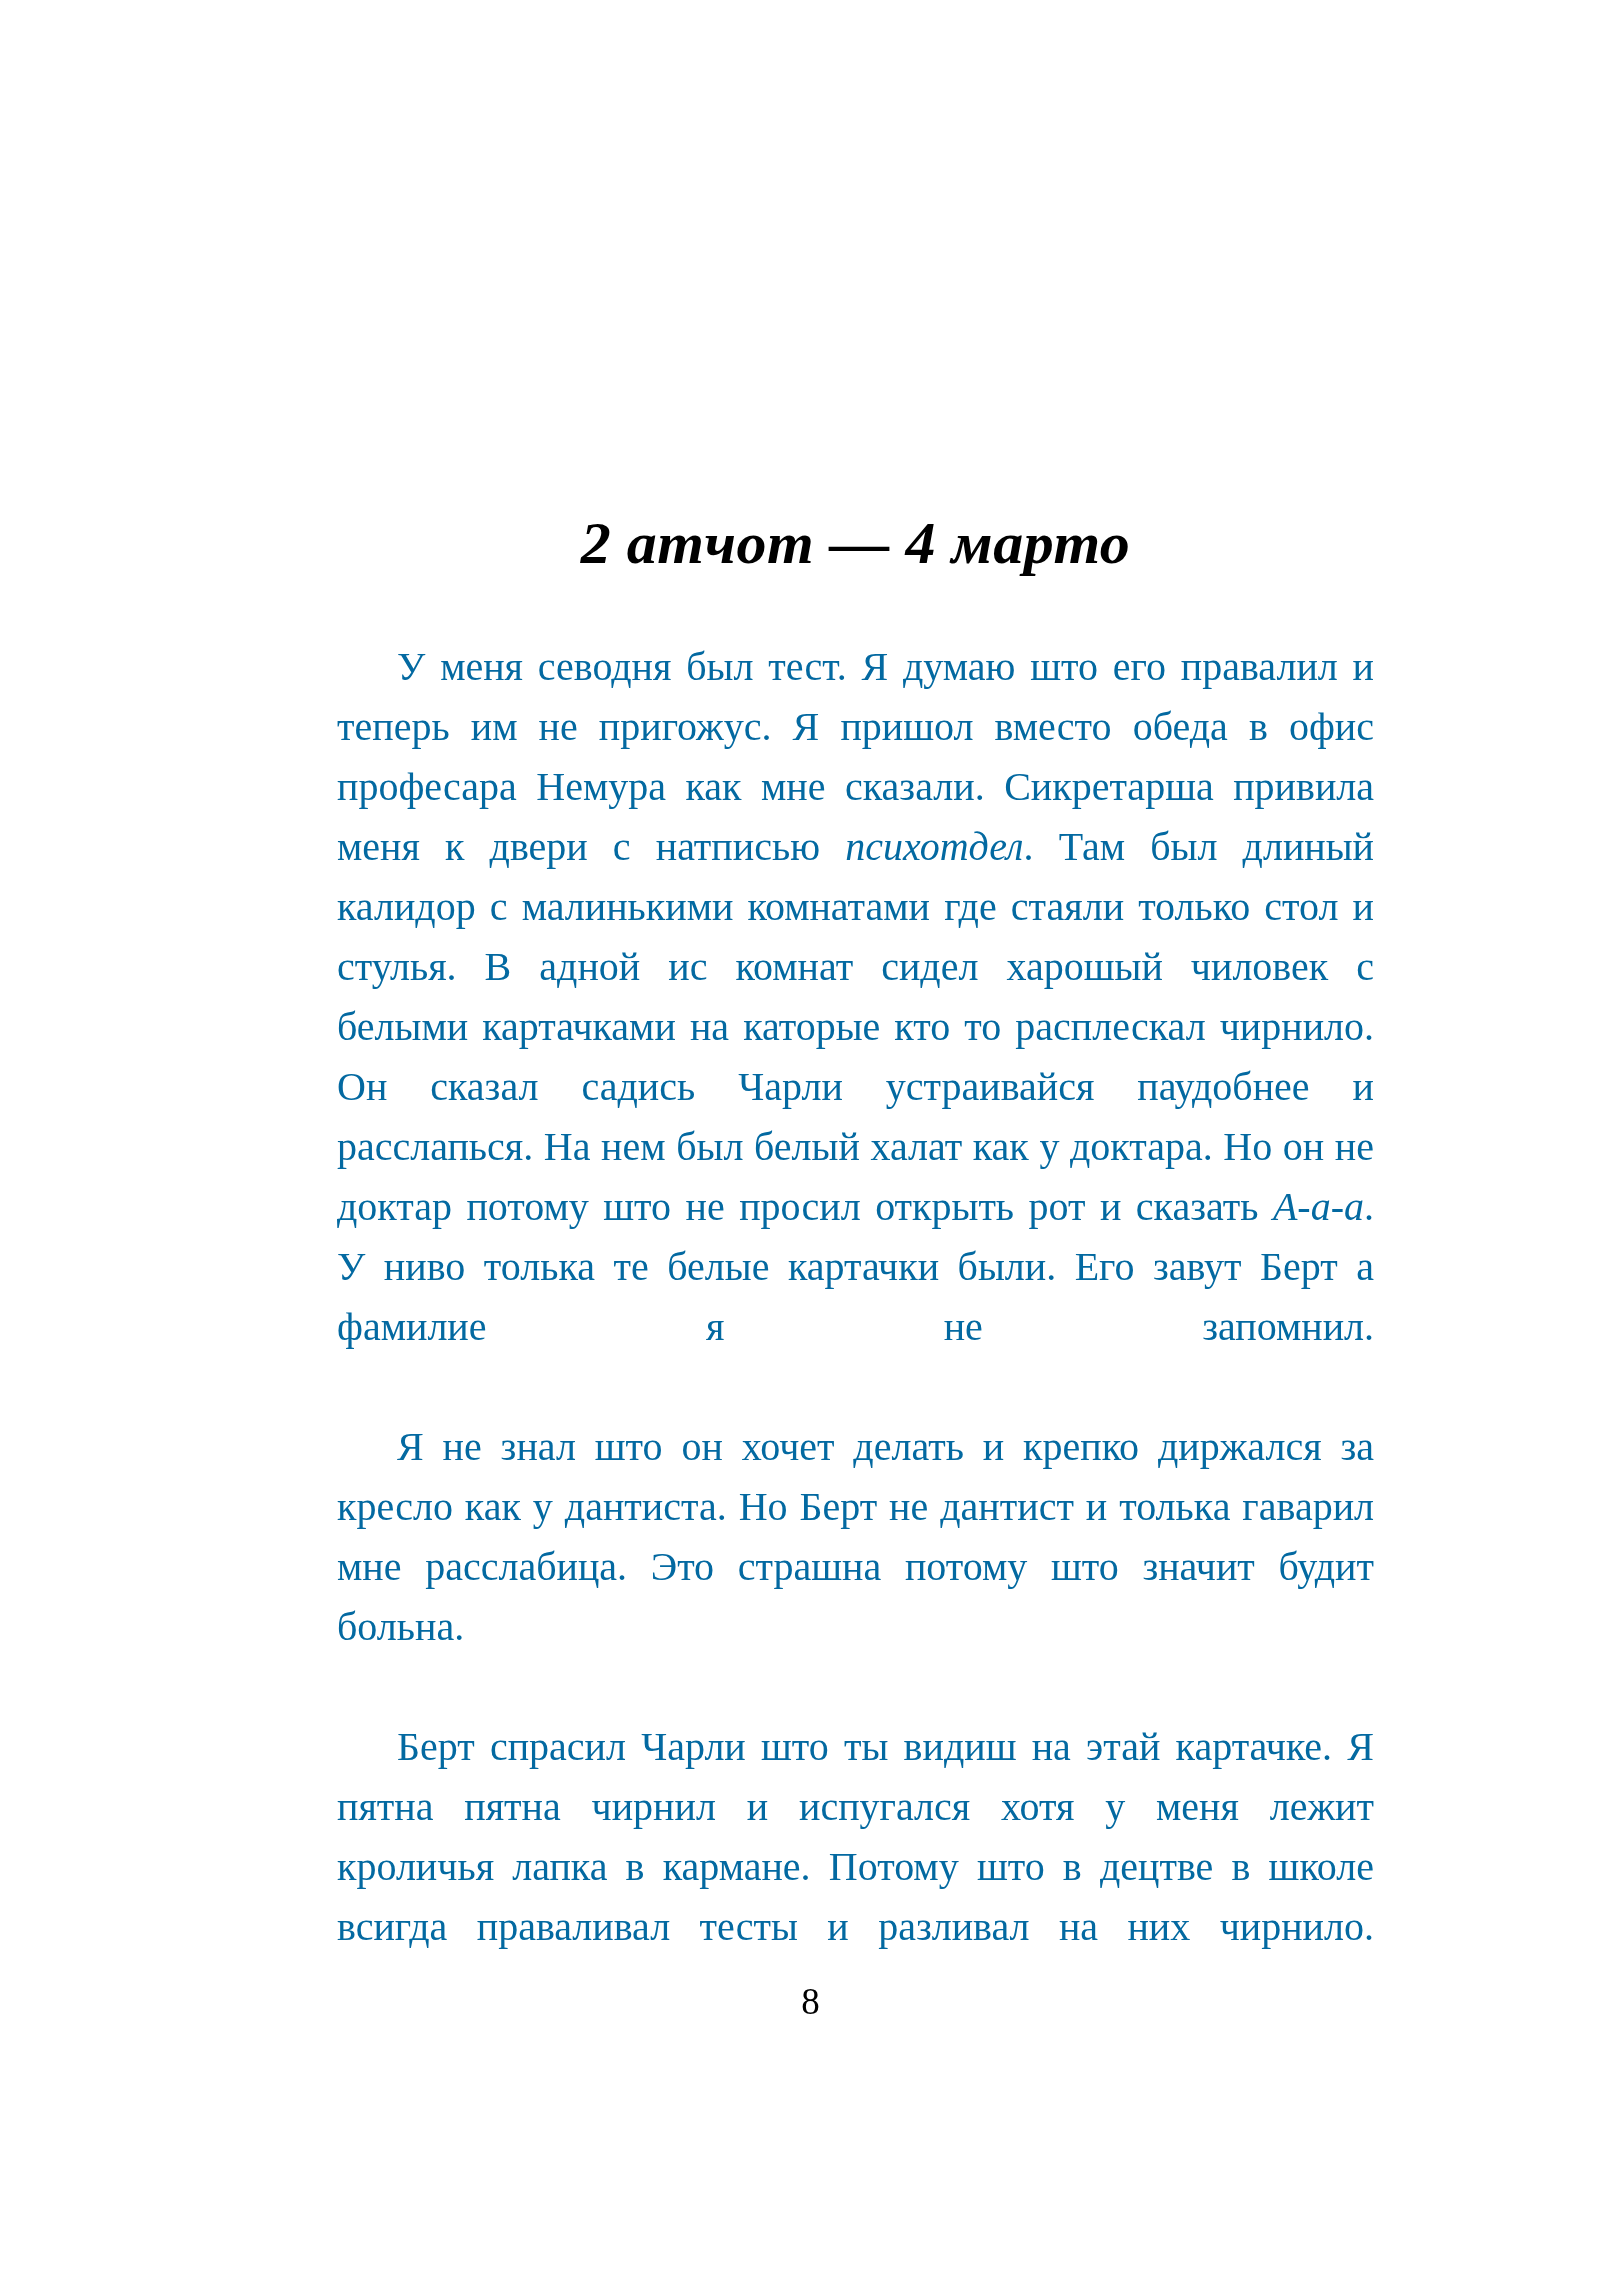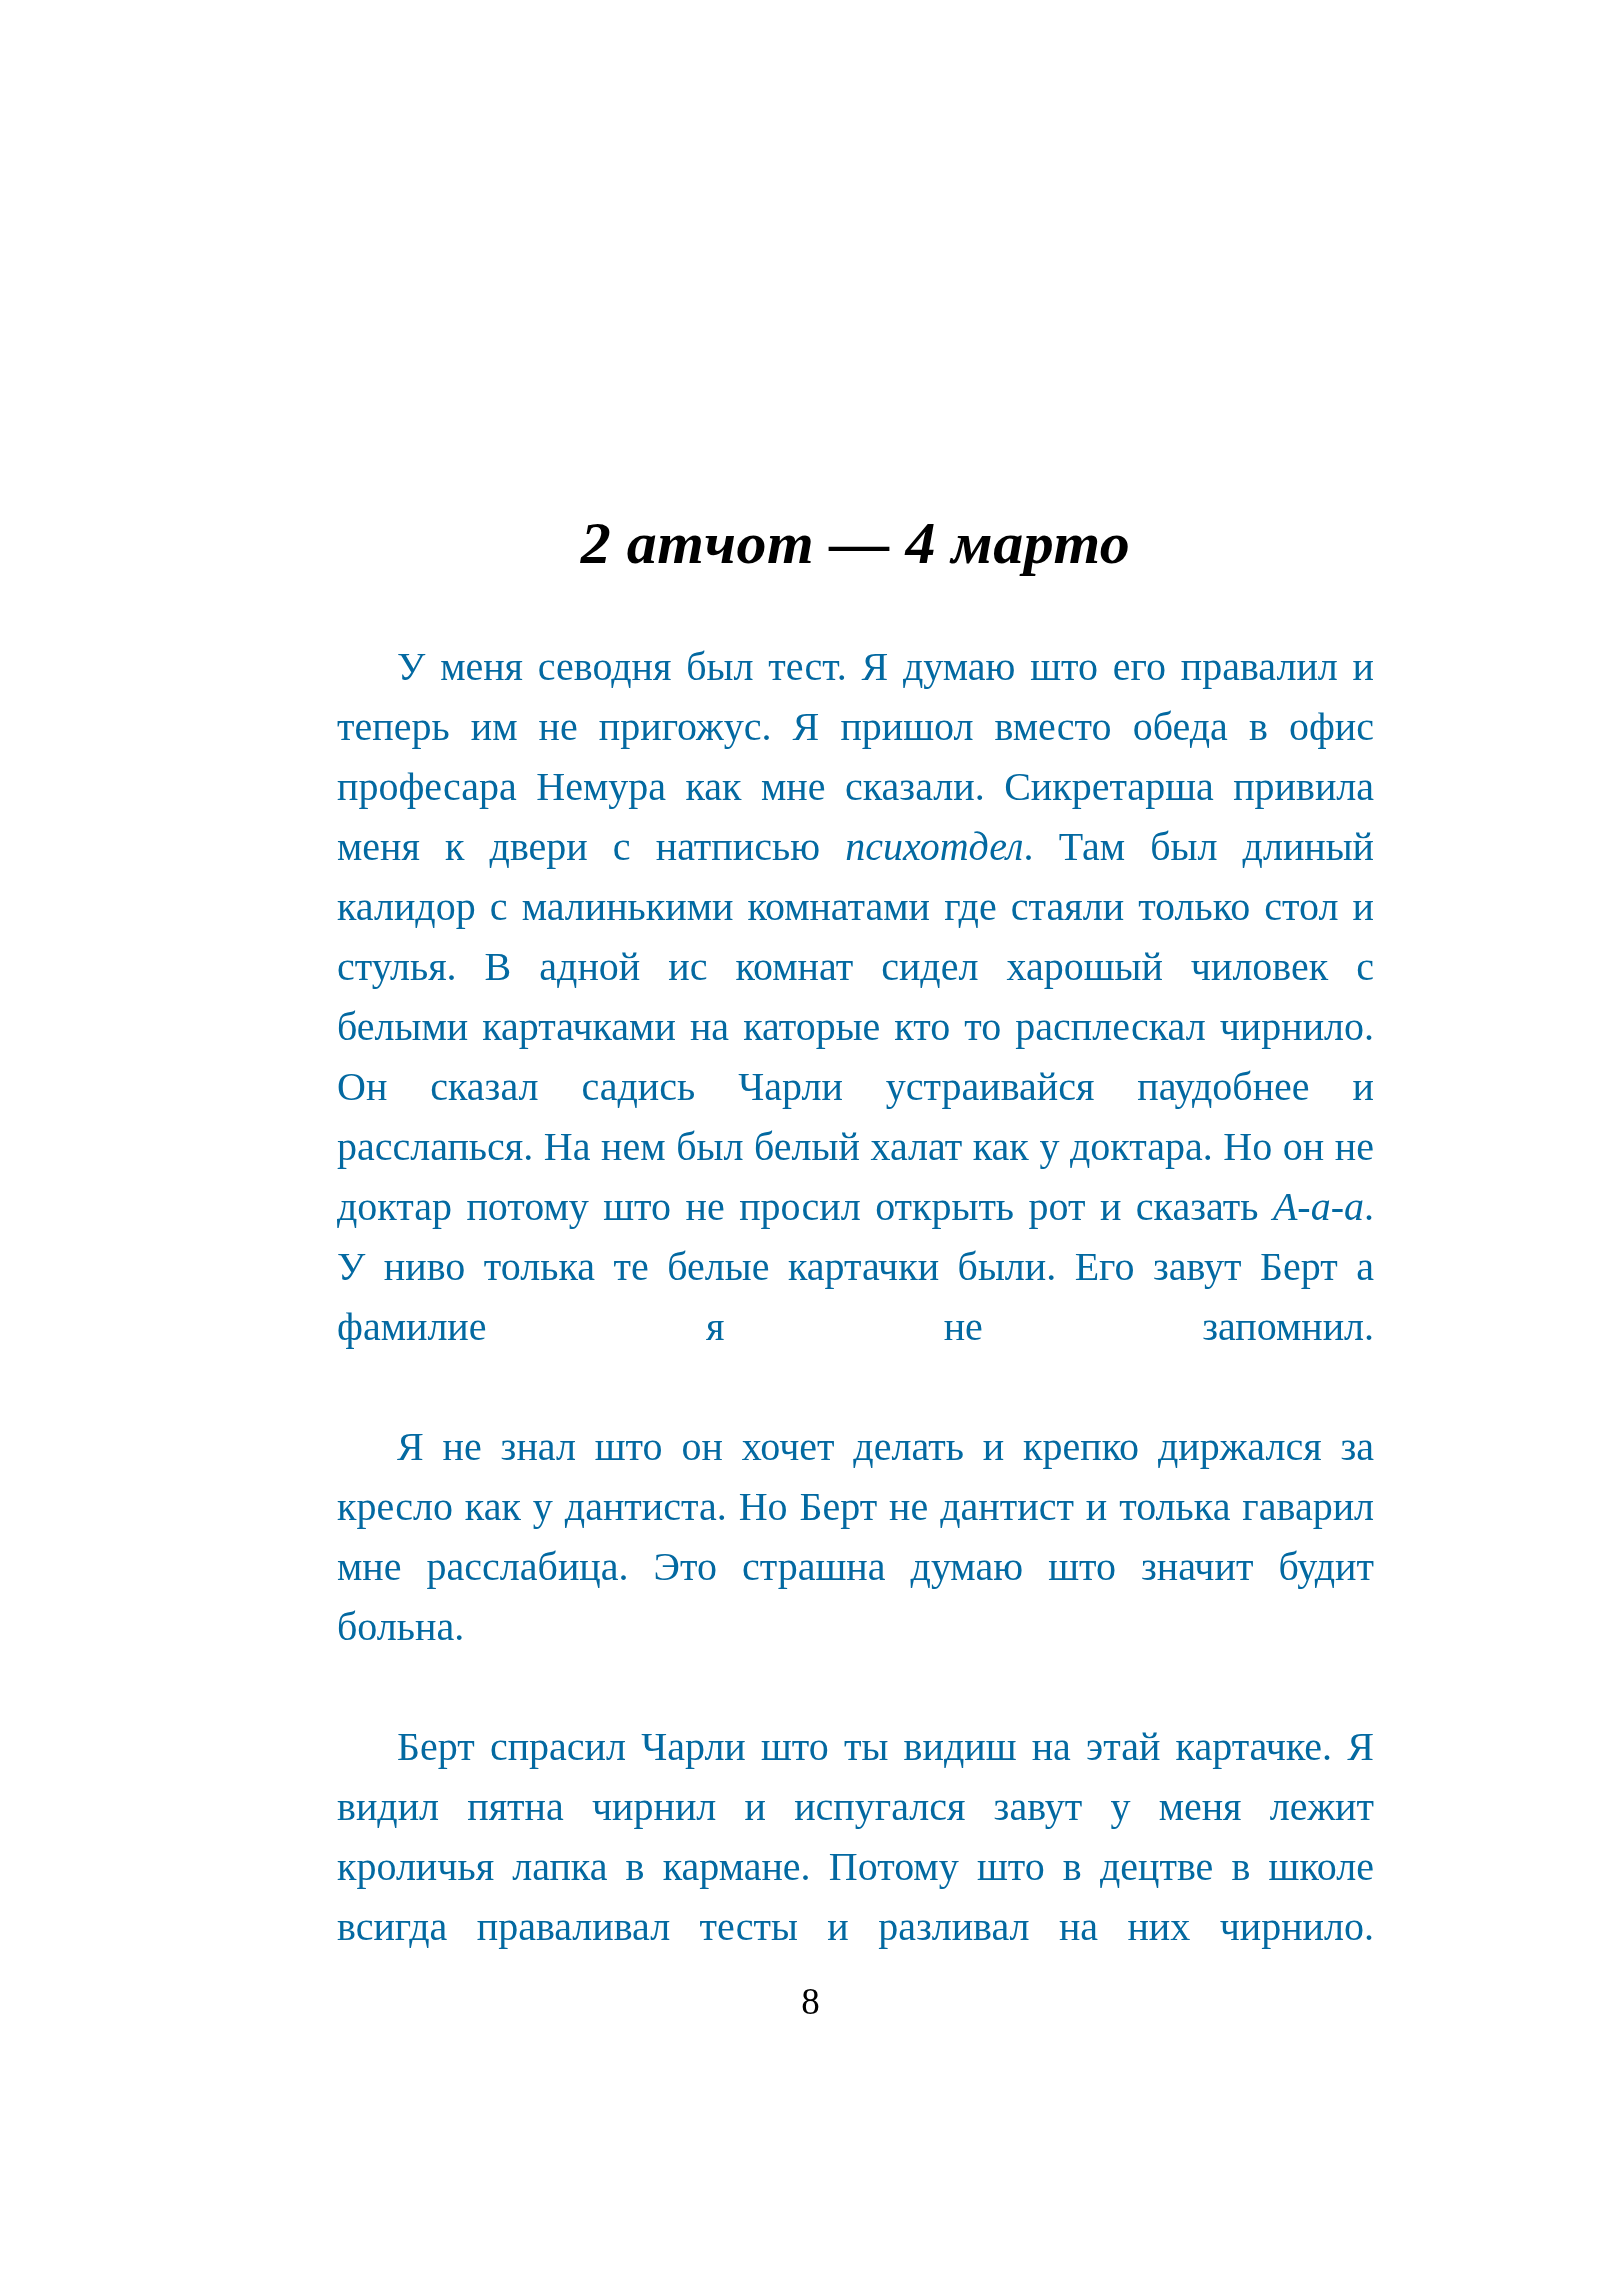--- a/index.html
+++ b/index.html
@@ -77,22 +77,22 @@
 <body>
 
 <div class="page">
 
   <div class="text-block">
 
     <h1 class="chapter-heading">2 атчот — 4 марто</h1>
 
     <p class="body-par"><span>У меня севодня был тест. Я думаю што его правалил и теперь им не пригожус. Я пришол вместо обеда в офис професара Немура как мне сказали. Сикретарша привила меня к двери с натписью </span><span class="ital">психотдел</span><span>. Там был длиный калидор с малинькими комнатами где стаяли только стол и стулья. В адной ис комнат сидел харошый чиловек с белыми картачками на каторые кто то расплескал чирнило. Он сказал садись Чарли устраивайся паудобнее и расслапься. На нем был белый халат как у доктара. Но он не доктар потому што не просил открыть рот и сказать </span><span class="ital">А-а-а</span><span>. У ниво толька те белые картачки были. Его завут Берт а фамилие я не запомнил.</span></p>
 
-    <p class="body-par"><span>Я не знал што он хочет делать и крепко диржался за кресло как у дантиста. Но Берт не дантист и толька гаварил мне расслабица. Это страшна думаю што значит будит больна.</span></p>
+    <p class="body-par"><span>Я не знал што он хочет делать и крепко диржался за кресло как у дантиста. Но Берт не дантист и толька гаварил мне расслабица. Это страшна потому што значит будит больна.</span></p>
 
-    <p class="body-par"><span>Берт спрасил Чарли што ты видиш на этай картачке. Я видил пятна чирнил и испугался завут у меня лежит кроличья лапка в кармане. Потому што в децтве в школе всигда праваливал тесты и разливал на них чирнило.</span></p>
+    <p class="body-par"><span>Берт спрасил Чарли што ты видиш на этай картачке. Я пятна пятна чирнил и испугался хотя у меня лежит кроличья лапка в кармане. Потому што в децтве в школе всигда праваливал тесты и разливал на них чирнило.</span></p>
 
   </div>
 
   <div class="page-number">8</div>
 
 </div>
 
 
 </body></html>

